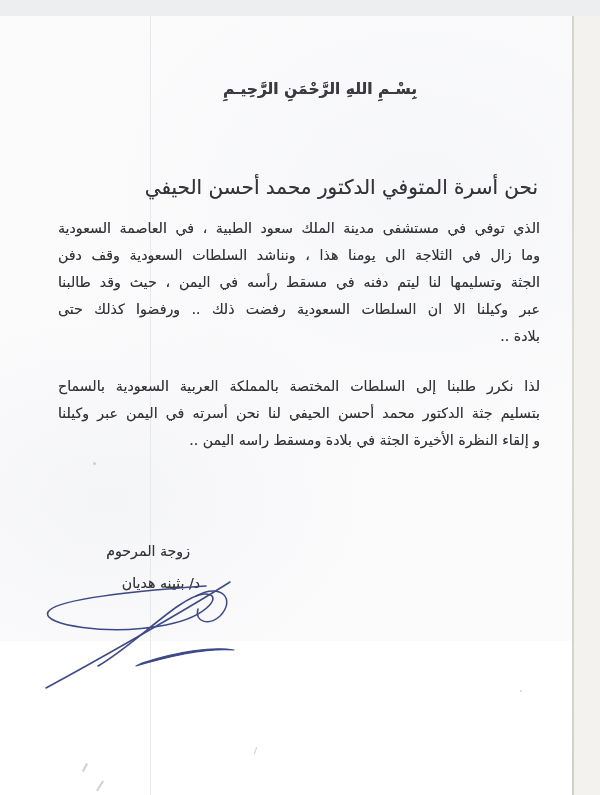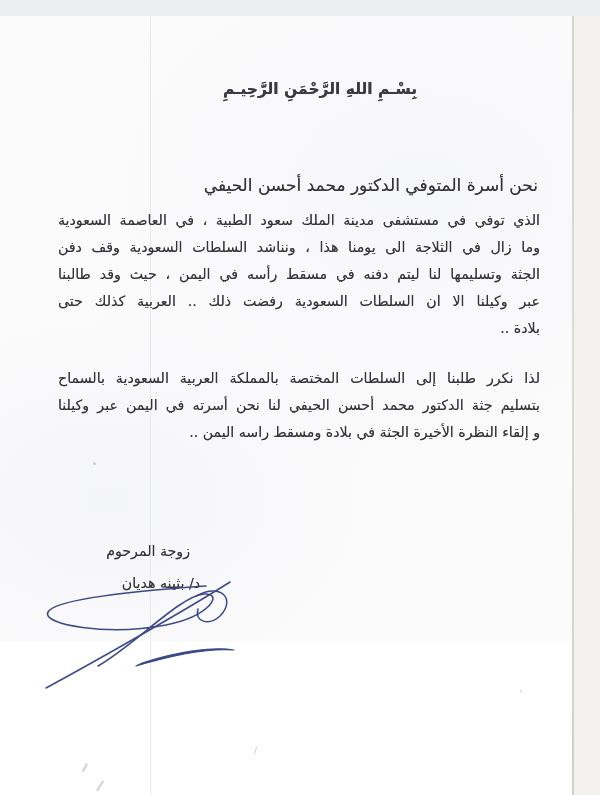--- a/index.html
+++ b/index.html
@@ -22,22 +22,22 @@
   .edge-strip{position:absolute;right:0;top:16px;width:26px;height:779px;background:var(--c-edge_strip);}
   .paper-edge-line{position:absolute;right:26px;top:16px;width:2px;height:779px;
     background:linear-gradient(180deg,#cfccc2,var(--c-edge-line,#d7d4ca) 40%,#cbc8bd);opacity:.85;}
   .crease{position:absolute;left:150px;top:16px;width:1px;height:779px;background:#e7e8eb;}
   .txt{letter-spacing:0;text-shadow:0 0 .5px rgba(40,40,46,.55);}
   .bismillah{
     position:absolute;top:80px;left:120px;width:400px;text-align:center;
     font-size:15.5px;font-weight:bold;color:#3a3a40;
     text-shadow:0 0 .6px rgba(40,40,46,.7);
   }
-  .heading{position:absolute;top:175px;right:62px;font-size:17px;}
-  .para{position:absolute;right:60px;left:58px;font-size:14.2px;line-height:27px;}
+  .heading{position:absolute;top:175px;right:62px;font-size:20px;}
+  .para{position:absolute;right:60px;left:58px;font-size:14.2px;line-height:27px;margin-top:8px;}
   #p1{top:207px;}
   #p2{top:365px;}
   .line{direction:rtl;text-align:justify;text-align-last:justify;white-space:nowrap;}
   .line.last{text-align:right;text-align-last:right;white-space:normal;}
   .sig-role{position:absolute;top:543px;right:410px;font-size:14.2px;white-space:nowrap;}
   .sig-name{position:absolute;top:575px;right:400px;font-size:14.2px;white-space:nowrap;}
   .signature{position:absolute;left:28px;top:560px;}
   .speck{position:absolute;background:#a9abb2;opacity:.55;}
   .speck.s1{left:84px;top:763px;width:2px;height:9px;transform:rotate(28deg);}
   .speck.s2{left:99px;top:780px;width:2px;height:12px;transform:rotate(32deg);}
@@ -56,21 +56,21 @@
   <div class="crease"></div>
 
   <div class="bismillah txt">بِسْـمِ اللهِ الرَّحْمَنِ الرَّحِيـمِ</div>
 
   <div class="heading txt">نحن أسرة المتوفي الدكتور محمد أحسن الحيفي</div>
 
   <div class="para txt" id="p1">
     <div class="line">الذي توفي في مستشفى مدينة الملك سعود الطبية ، في العاصمة السعودية</div>
     <div class="line">وما زال في الثلاجة الى يومنا هذا ، ونناشد السلطات السعودية وقف دفن</div>
     <div class="line">الجثة وتسليمها لنا ليتم دفنه في مسقط رأسه في اليمن ، حيث وقد طالبنا</div>
-    <div class="line">عبر وكيلنا الا ان السلطات السعودية رفضت ذلك .. العربية كذلك حتى</div>
+    <div class="line">عبر وكيلنا الا ان السلطات السعودية رفضت ذلك .. ورفضوا كذلك حتى</div>
     <div class="line last">بلادة ..</div>
   </div>
 
   <div class="para txt" id="p2">
     <div class="line">لذا نكرر طلبنا إلى السلطات المختصة بالمملكة العربية السعودية بالسماح</div>
     <div class="line">بتسليم جثة الدكتور محمد أحسن الحيفي لنا نحن أسرته في اليمن عبر وكيلنا</div>
     <div class="line last">و إلقاء النظرة الأخيرة الجثة في بلادة ومسقط راسه اليمن ..</div>
   </div>
 
   <div class="sig-role txt">زوجة المرحوم</div>

